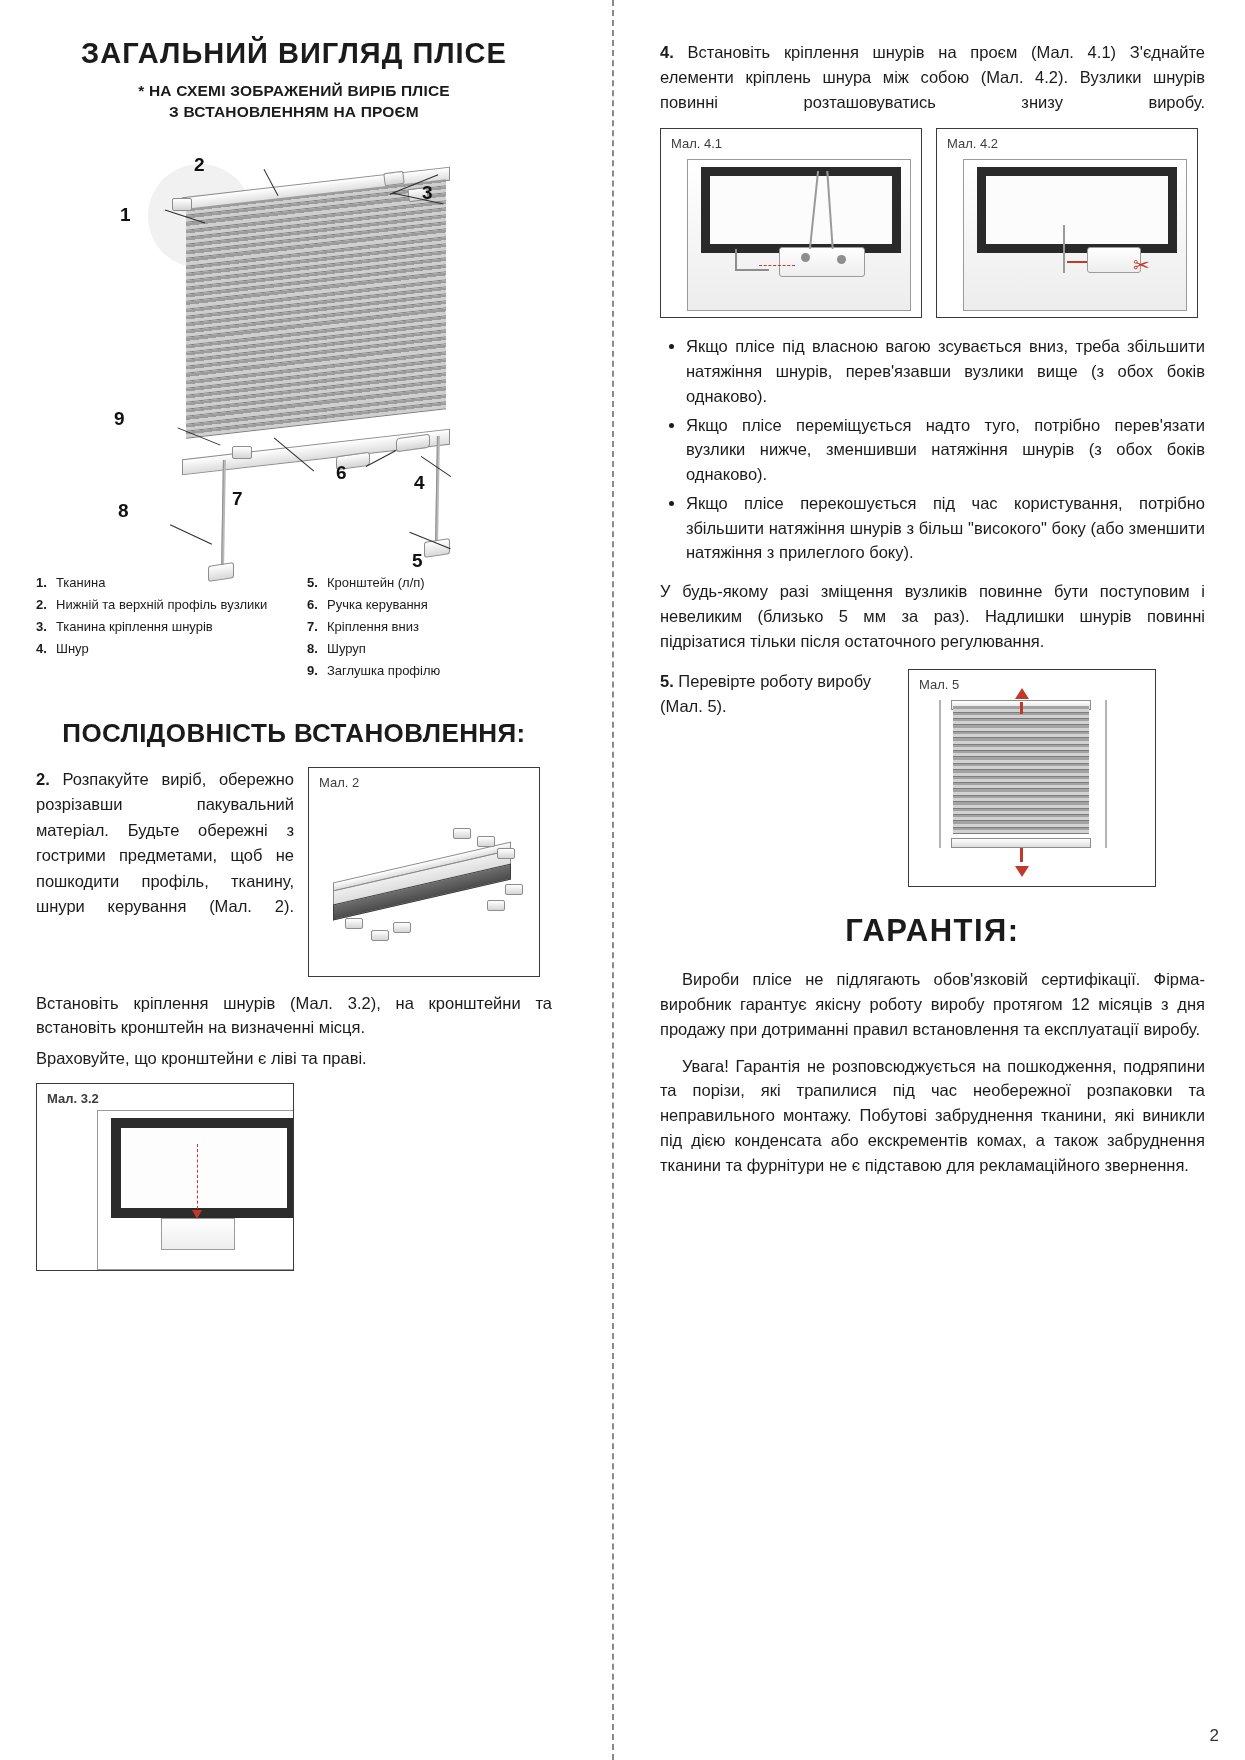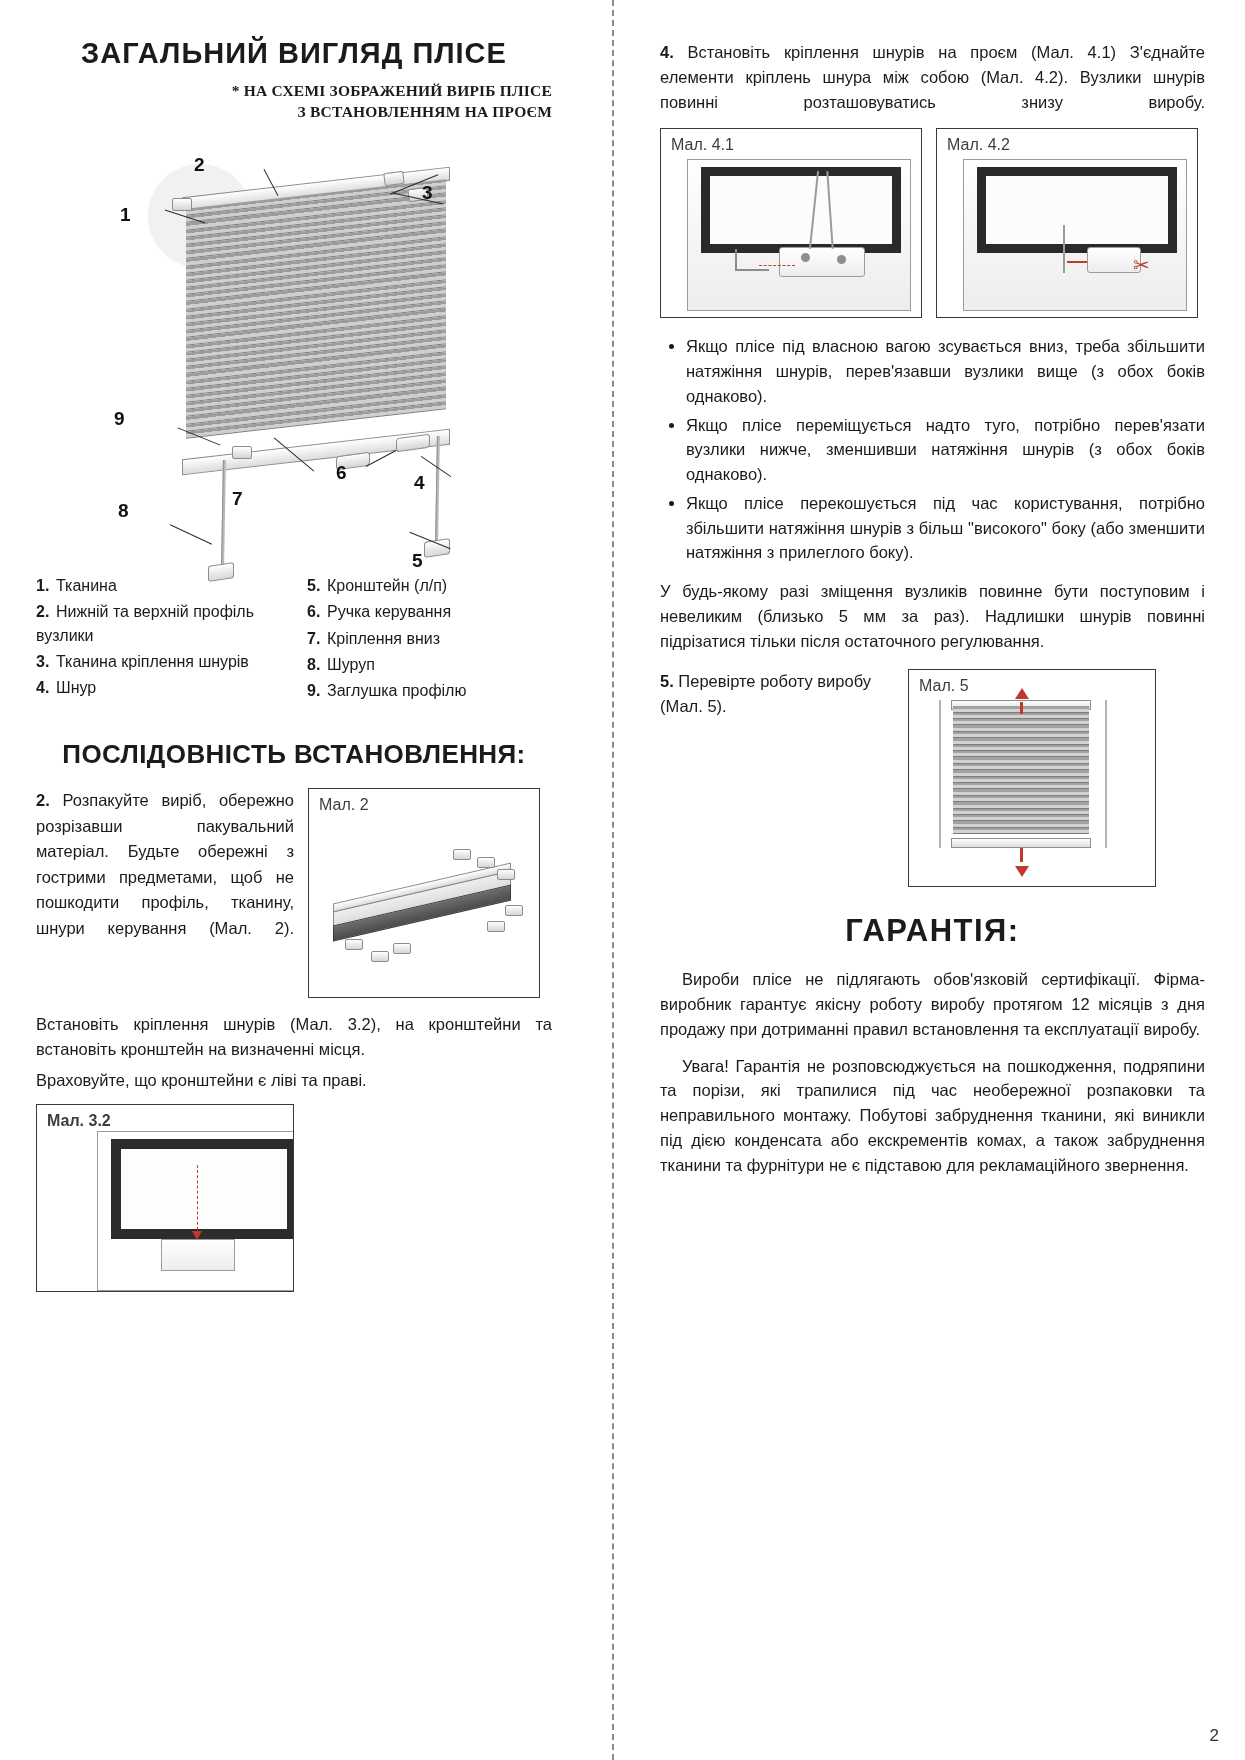--- a/index.html
+++ b/index.html
@@ -39,27 +39,26 @@
   h1.section-title {
     font-size: 29px;
     font-weight: bold;
     letter-spacing: 1px;
     text-align: center;
     margin: 0;
     line-height: 1.22;
     text-transform: uppercase;
   }
   .subtitle {
-    text-align: right;
+    text-align: center;
     font-size: 15.5px;
     font-weight: bold;
     line-height: 1.32;
     margin-top: 10px;
     letter-spacing: .2px;
-    font-family: Liberation Serif, serif;
   }
 
   
   .diagram-wrap {
     position: relative;
     height: 420px;
     margin-top: 14px;
   }
   .watermark {
     position: absolute;
@@ -161,21 +160,21 @@
     font-size: 19px;
     font-weight: bold;
     color: #111;
   }
 
   
   .legend {
     display: flex;
     gap: 26px;
     margin-top: 18px;
-    font-size: 16px;
+    font-size: 13px;
     line-height: 1.45;
   }
   .legend ol {
     margin: 0; padding: 0; list-style: none;
     flex: 1;
   }
   .legend li { margin-bottom: 3px; }
   .legend .idx { font-weight: bold; display: inline-block; min-width: 20px; }
 
   h2.sub-head {
@@ -204,21 +203,21 @@
   }
   .step2 .txt { width: 258px; font-size: 16.5px; line-height: 1.55; text-align: justify; text-align-last: justify;}
   .fig {
     border: 1.6px solid #3a3a3a;
     position: relative;
     background: #fff;
   }
   .fig .fig-label {
     position: absolute;
     left: 10px; top: 7px;
-    font-size: 16px;
+    font-size: 13px;
     color: #3d3d3d;
   }
   .fig2 { width: 232px; height: 210px; }
 
   
   .pack {
     position: absolute;
     left: 18px; top: 58px;
     width: 196px; height: 120px;
   }

